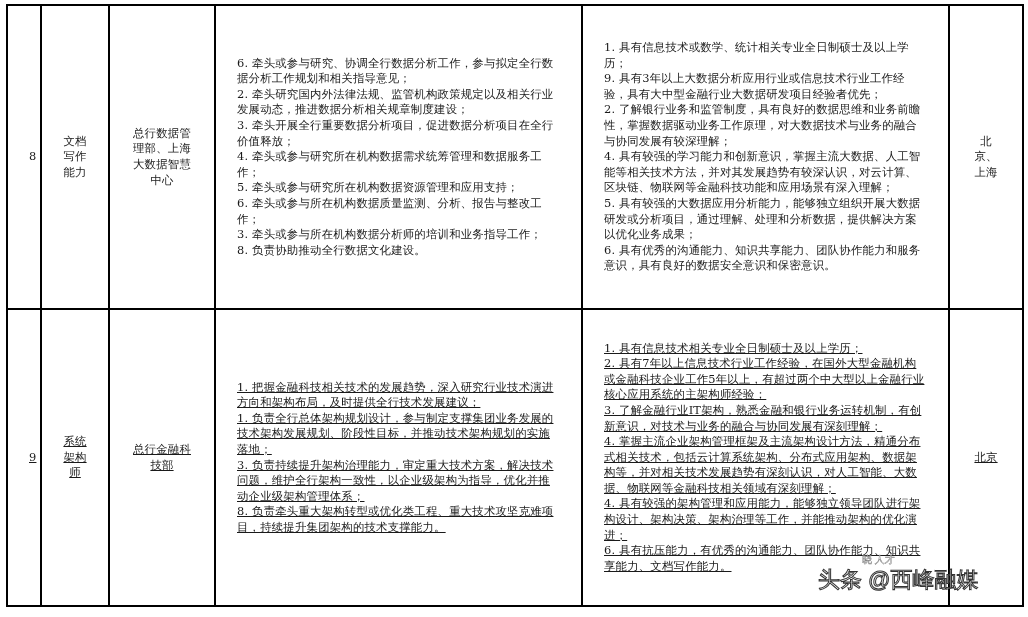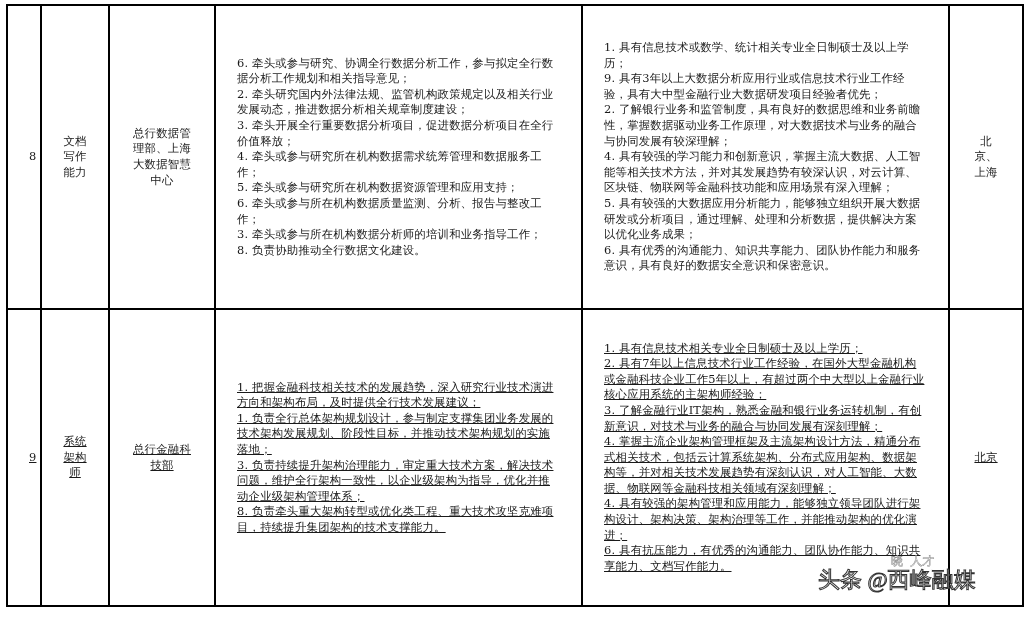--- a/index.html
+++ b/index.html
@@ -40,33 +40,33 @@
       line-height: 17px;
       padding: 0 6px;
     }
     .c-duty, .c-req { text-align: left; }
     .c-req { padding-left: 3px; padding-right: 2px; }
     .line { display: block; }
     .watermark {
       position: absolute;
       left: 818px;
       top: 565px;
-      font-family: Liberation Serif, serif;
+      font-family: Liberation Sans, sans-serif;
       font-size: 22px;
       color: #ffffff;
       -webkit-text-stroke: 1px #333;
       letter-spacing: 0px;
       white-space: nowrap;
     }
     .watermark-faint {
       position: absolute;
-      left: 891px;
+      left: 862px;
       top: 553px;
-      font-family: Liberation Mono, monospace;
-      font-size: 12px;
+      font-family: Liberation Sans, sans-serif;
+      font-size: 10px;
       color: rgba(255,255,255,0.6);
       -webkit-text-stroke: 0.5px #888;
       white-space: nowrap;
     }
   </style>
 </head>
 <body>
 
 <table class="grid">
   <colgroup>

